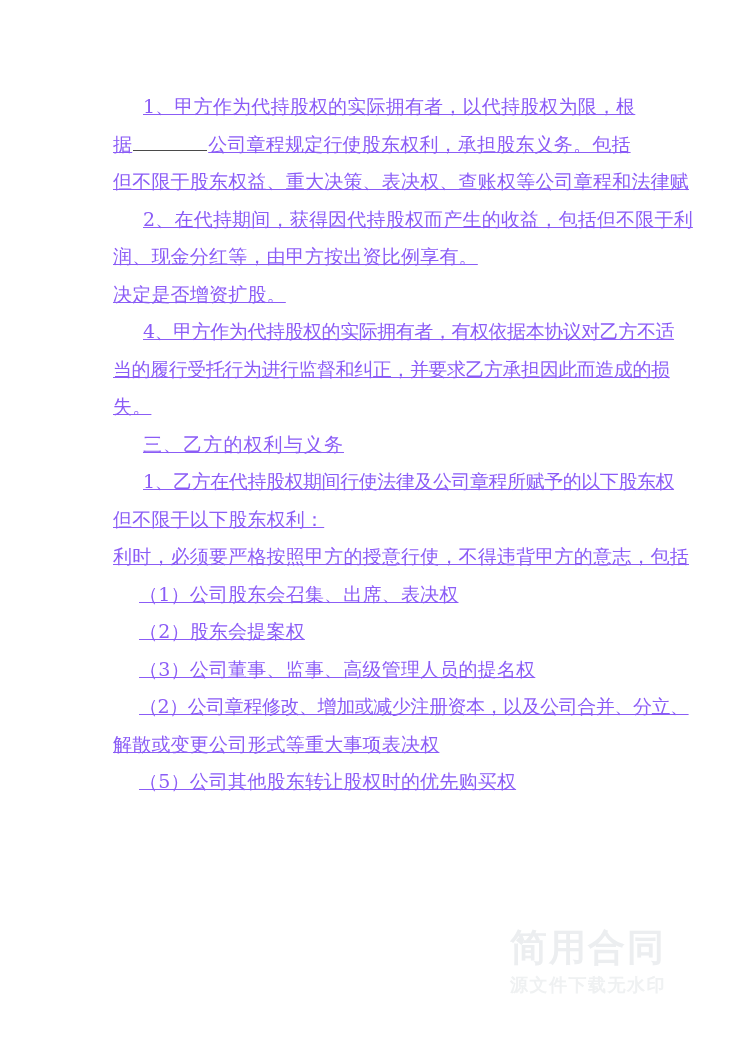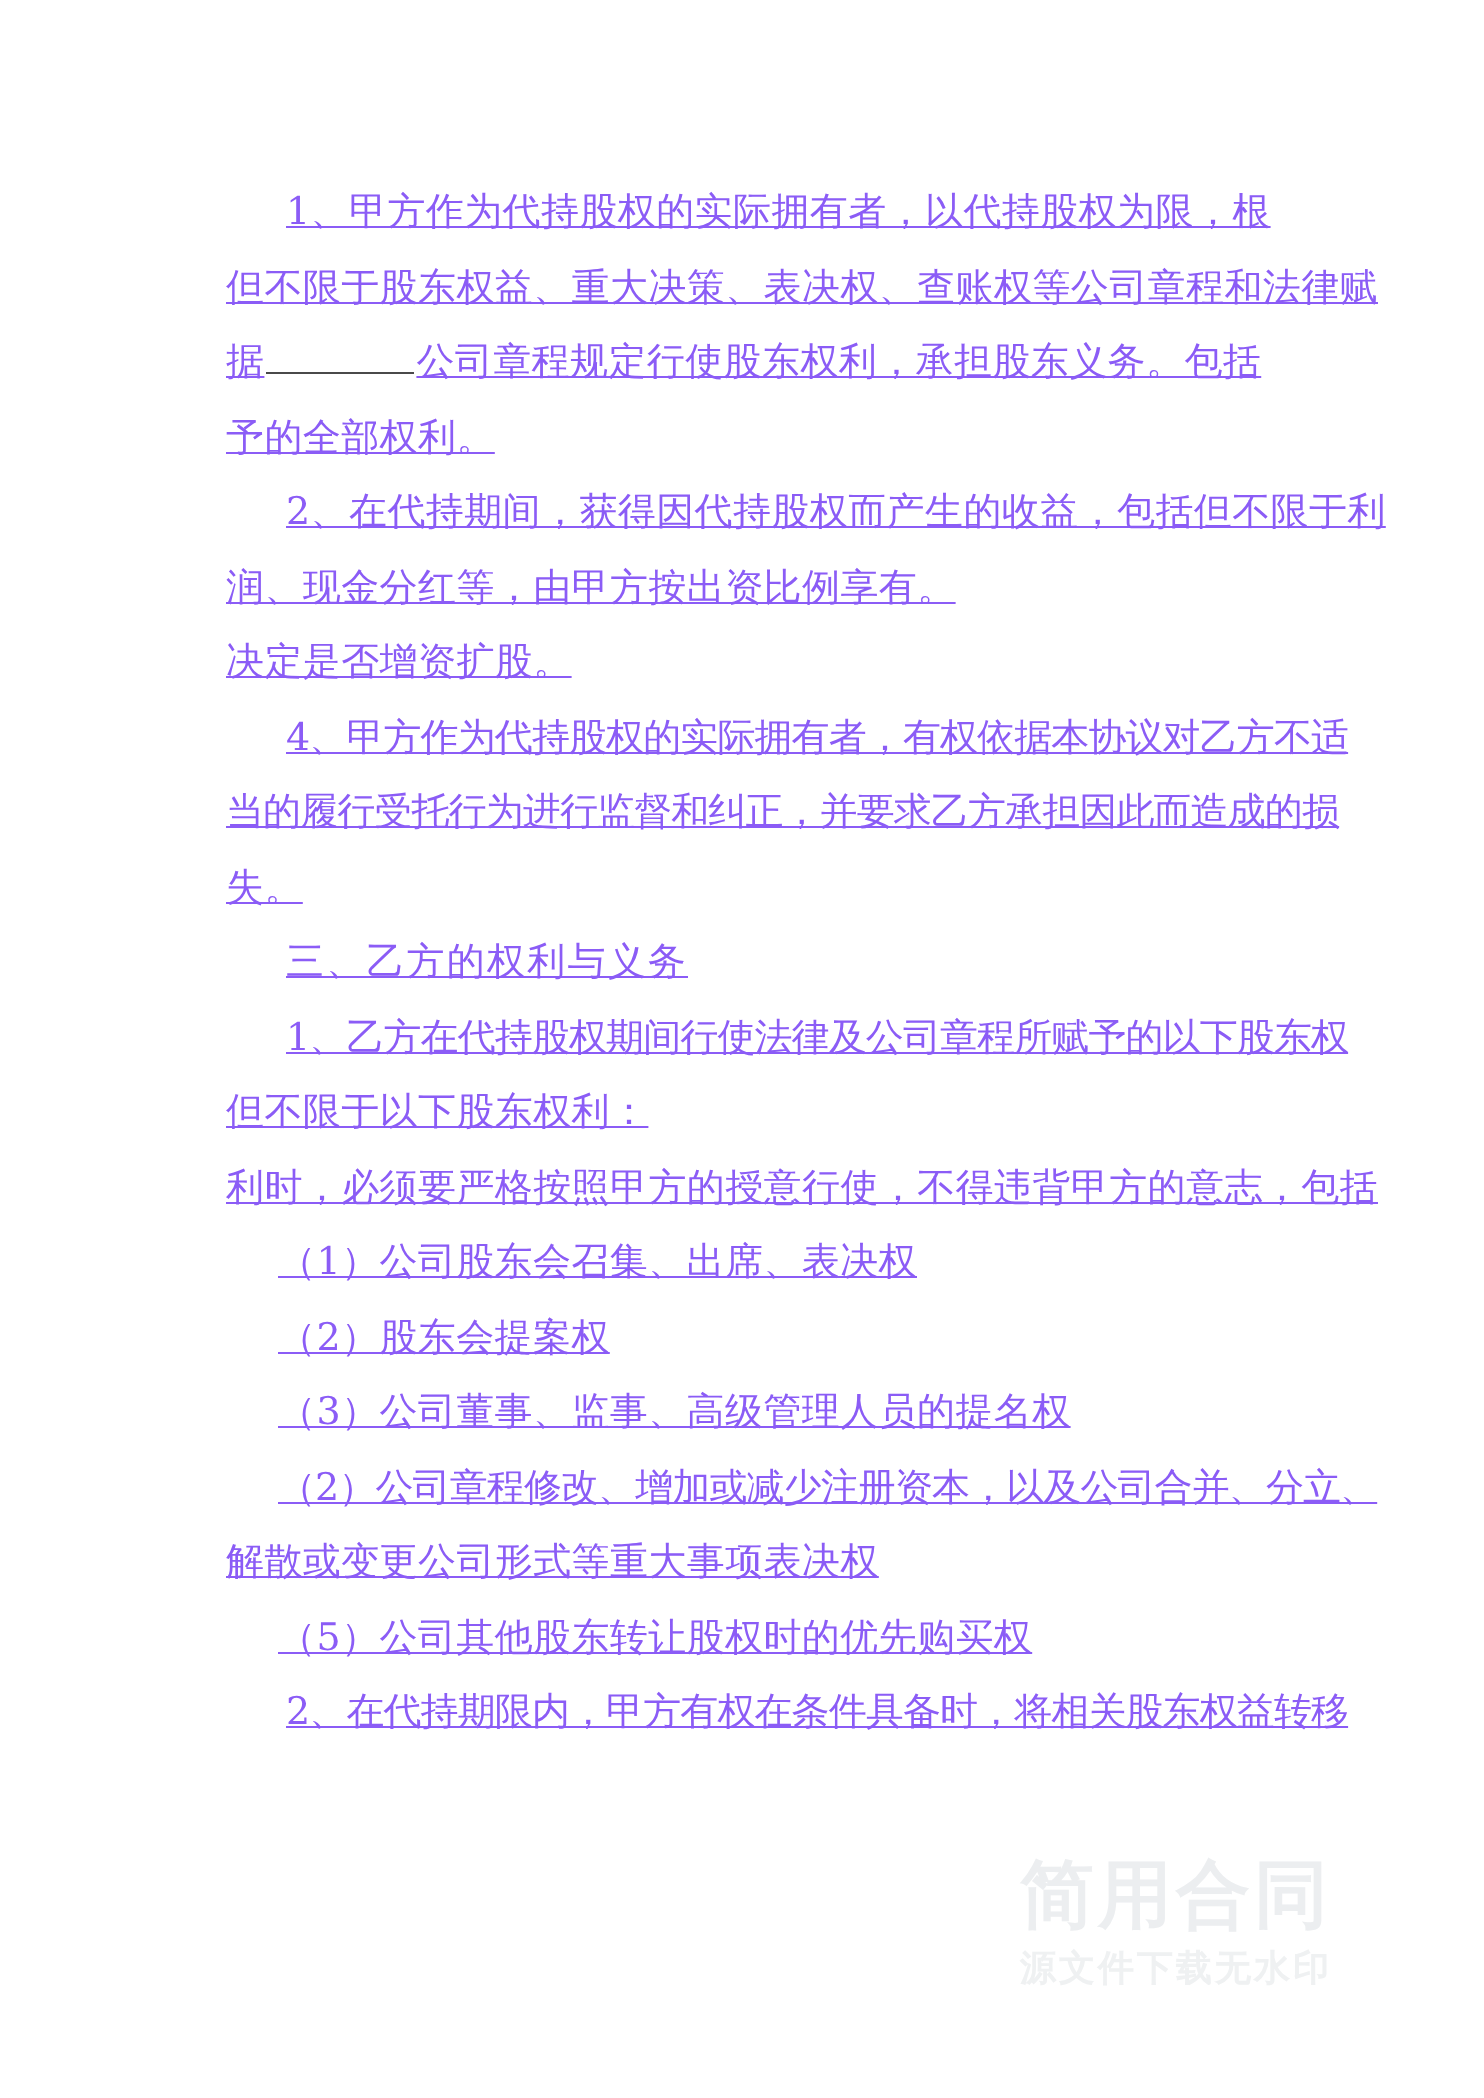--- a/index.html
+++ b/index.html
@@ -104,23 +104,22 @@
 </style>
 </head>
 <body>
 
 <div class="page">
 
   <div class="doc-body">
 
     <div class="para">
       <span class="tline indent">1、甲方作为代持股权的实际拥有者，以代持股权为限，根</span>
+      <span class="tline"><span>据</span><span class="blank w1"></span><span>公司章程规定行使股东权利，承担股东义务。包括</span></span>
       <span class="tline">但不限于股东权益、重大决策、表决权、查账权等公司章程和法律赋</span>
-      <span class="tline"><span>据</span><span class="blank w1"></span><span>公司章程规定行使股东权利，承担股东义务。包括</span></span>
-      <span class="tline">予的全部权利。</span>
     </div>
 
     <div class="para">
       <span class="tline indent">2、在代持期间，获得因代持股权而产生的收益，包括但不限于利</span>
       <span class="tline">润、现金分红等，由甲方按出资比例享有。</span>
     </div>
 
     <div class="para">
       <span class="tline">决定是否增资扩股。</span>
     </div>
@@ -155,23 +154,20 @@
 
     <div class="para">
       <span class="tline indent-sm tight">（2）公司章程修改、增加或减少注册资本，以及公司合并、分立、</span>
       <span class="tline">解散或变更公司形式等重大事项表决权</span>
     </div>
 
     <div class="para">
       <span class="tline indent-sm">（5）公司其他股东转让股权时的优先购买权</span>
     </div>
 
-    <div class="para">
-      <span class="tline indent tight">2、在代持期限内，甲方有权在条件具备时，将相关股东权益转移</span>
-    </div>
 
   </div>
 
   <div class="watermark">
     <div class="wm-main">简用合同</div>
     <div class="wm-sub">源文件下载无水印</div>
   </div>
 
 </div>
 

